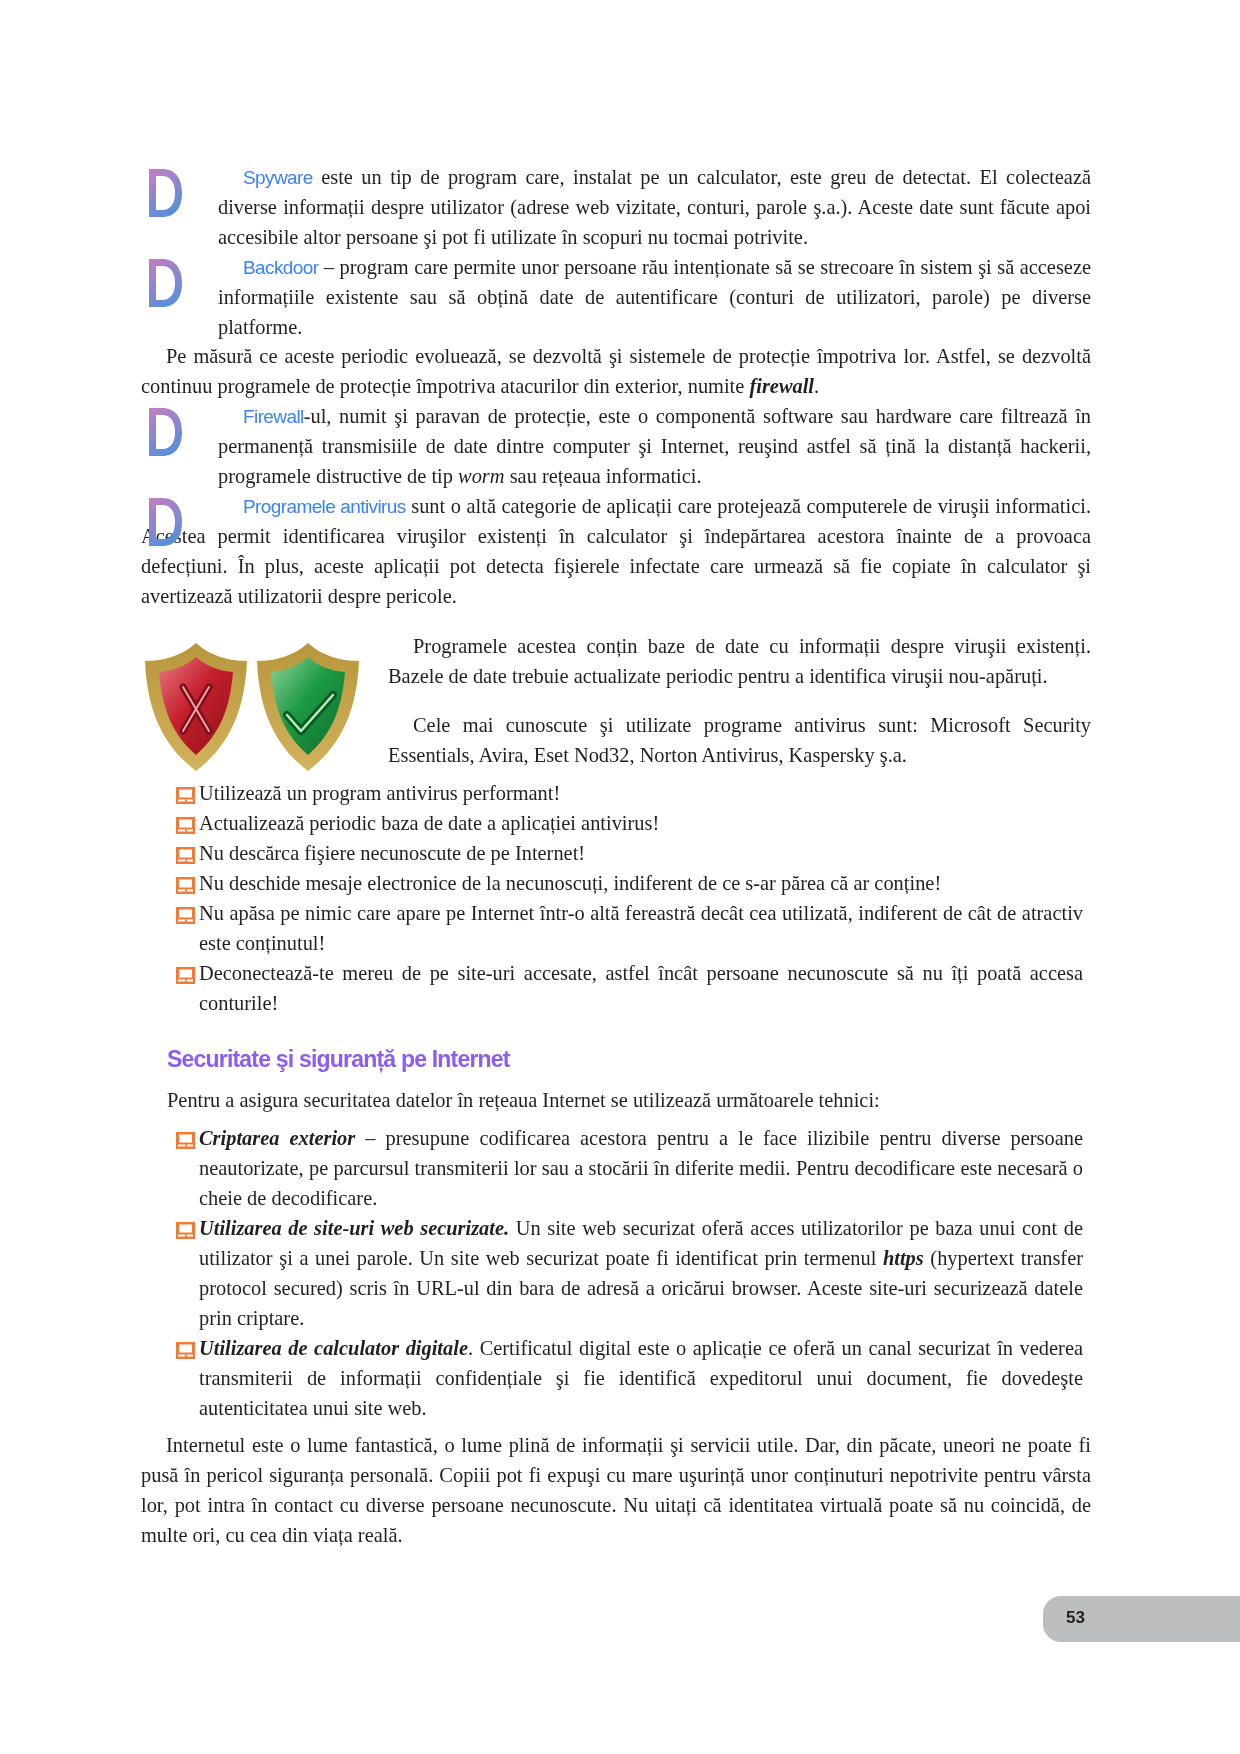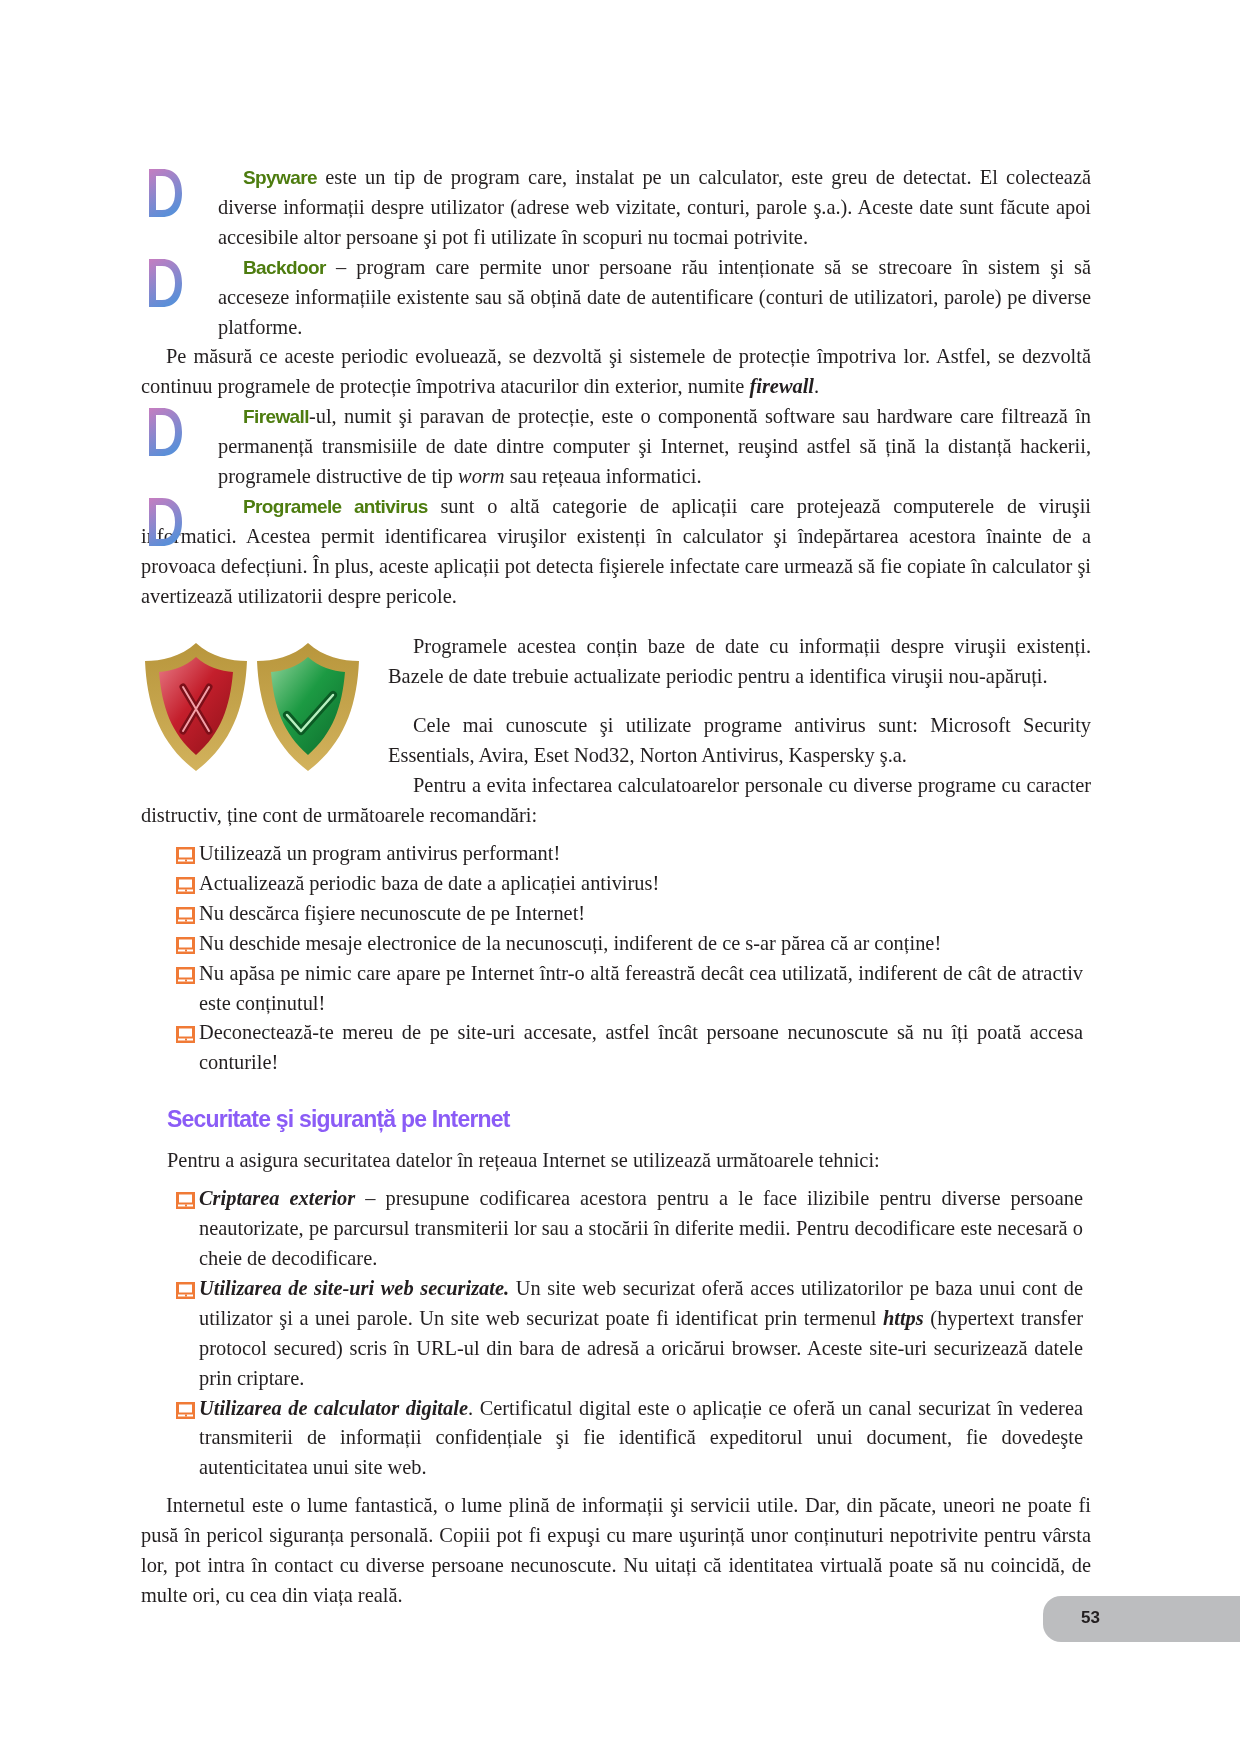--- a/index.html
+++ b/index.html
@@ -1,37 +1,37 @@
 <!DOCTYPE html>
 <html><head>
 <meta charset="utf-8">
 <style>
   html, body { margin: 0; padding: 0; background: #ffffff; }
   body { width: 1240px; height: 1754px; position: relative; overflow: hidden;
          font-family: "Liberation Serif", "DejaVu Serif", serif; color: #231f20; }
   .page { position: absolute; left: 141px; top: 163px; width: 950px; }
   .p { font-size: 20.4px; line-height: 29.9px; text-align: justify; margin: 0; }
   .ind { text-indent: 25px; }
-  .term { font-family: "Liberation Sans", "DejaVu Sans", sans-serif; font-weight: bold;
-          color: #4d7c0f; font-size: 19px; letter-spacing: -0.6px; }
+  .term { font-family: "Liberation Sans", "DejaVu Sans", sans-serif; font-weight: normal;
+          color: #3b82f6; font-size: 19px; letter-spacing: -0.6px; }
   .def { position: relative; padding-left: 77px; }
   .dropD { position: absolute; left: 5px; top: 4px; width: 38px; height: 52px; }
   .bi { font-weight: bold; font-style: italic; }
   .it { font-style: italic; }
   .shield-block { position: relative; }
   .shields { position: absolute; left: 0; top: 3px; width: 222px; height: 140px; }
   .wrap-text { padding-left: 247px; margin-top: 20px; }
   .list { margin: 8px; padding: 0; list-style: none; }
   .list li { position: relative; padding-left: 50px; font-size: 20.4px; line-height: 29.9px; text-align: justify; }
   .bullet { position: absolute; left: 27px; top: 8px; width: 19px; height: 17px; }
   .heading { font-family: "Liberation Sans", "DejaVu Sans", sans-serif; font-weight: bold;
              color: #8b5cf6; font-size: 23px; letter-spacing: -0.8px; margin: 26px 0 12px 26px; line-height: 30px; }
   .pagenum { position: absolute; left: 1043px; top: 1596px; width: 197px; height: 46px;
              background: #bcbdbf; border-radius: 18px 0 0 18px; }
-  .pagenum span { position: absolute; left: 38px; top: 12px;
+  .pagenum span { position: absolute; left: 23px; top: 12px;
                   font-family: "Liberation Sans", "DejaVu Sans", sans-serif; font-weight: bold;
                   font-size: 17px; color: #231f20; }
 </style>
 </head>
 <body>
 
 <svg width="0" height="0" style="position:absolute">
   <defs>
     <linearGradient id="dgrad" x1="0" y1="0" x2="0.4" y2="1">
       <stop offset="0" stop-color="#c77dc0"></stop>
@@ -107,21 +107,20 @@
       </g>
       <g>
         <path d="M167 8 C152 22 132 26 116 26 C118 70 130 108 167 136 C204 108 216 70 218 26 C202 26 182 22 167 8 Z" fill="url(#goldg)"></path>
         <path d="M167 22 C156 32 142 36 130 37 C133 72 142 98 167 120 C192 98 201 72 204 37 C192 36 178 32 167 22 Z" fill="url(#greeng)"></path>
         <path d="M146 80 L160 96 L192 60" fill="none" stroke="#0b5a24" stroke-width="8" stroke-linejoin="round" stroke-linecap="round"></path>
         <path d="M146 80 L160 96 L192 60" fill="none" stroke="#b8f0c0" stroke-width="2.5" stroke-linejoin="round" stroke-linecap="round"></path>
       </g>
     </svg>
     <p class="p wrap-text" style="text-indent:25px">Programele acestea conțin baze de date cu informații despre viruşii existenți. Bazele de date trebuie actualizate periodic pentru a identifica viruşii nou-apăruți.</p>
     <p class="p wrap-text" style="text-indent:25px">Cele mai cunoscute şi utilizate programe antivirus sunt: Microsoft Security Essentials, Avira, Eset Nod32, Norton Antivirus, Kaspersky ş.a.</p>
-    <p class="p" style="text-indent:272px">Pentru a evita infectarea calculatoarelor personale cu diverse programe cu caracter distructiv, ține cont de următoarele recomandări:</p>
   </div>
 
   <ul class="list">
     <li><svg class="bullet">
           <use href="#pcbullet"></use>
         </svg><span>Utilizează un program antivirus performant!</span></li>
     <li><svg class="bullet">
           <use href="#pcbullet"></use>
         </svg><span>Actualizează periodic baza de date a aplicației antivirus!</span></li>
     <li><svg class="bullet">

